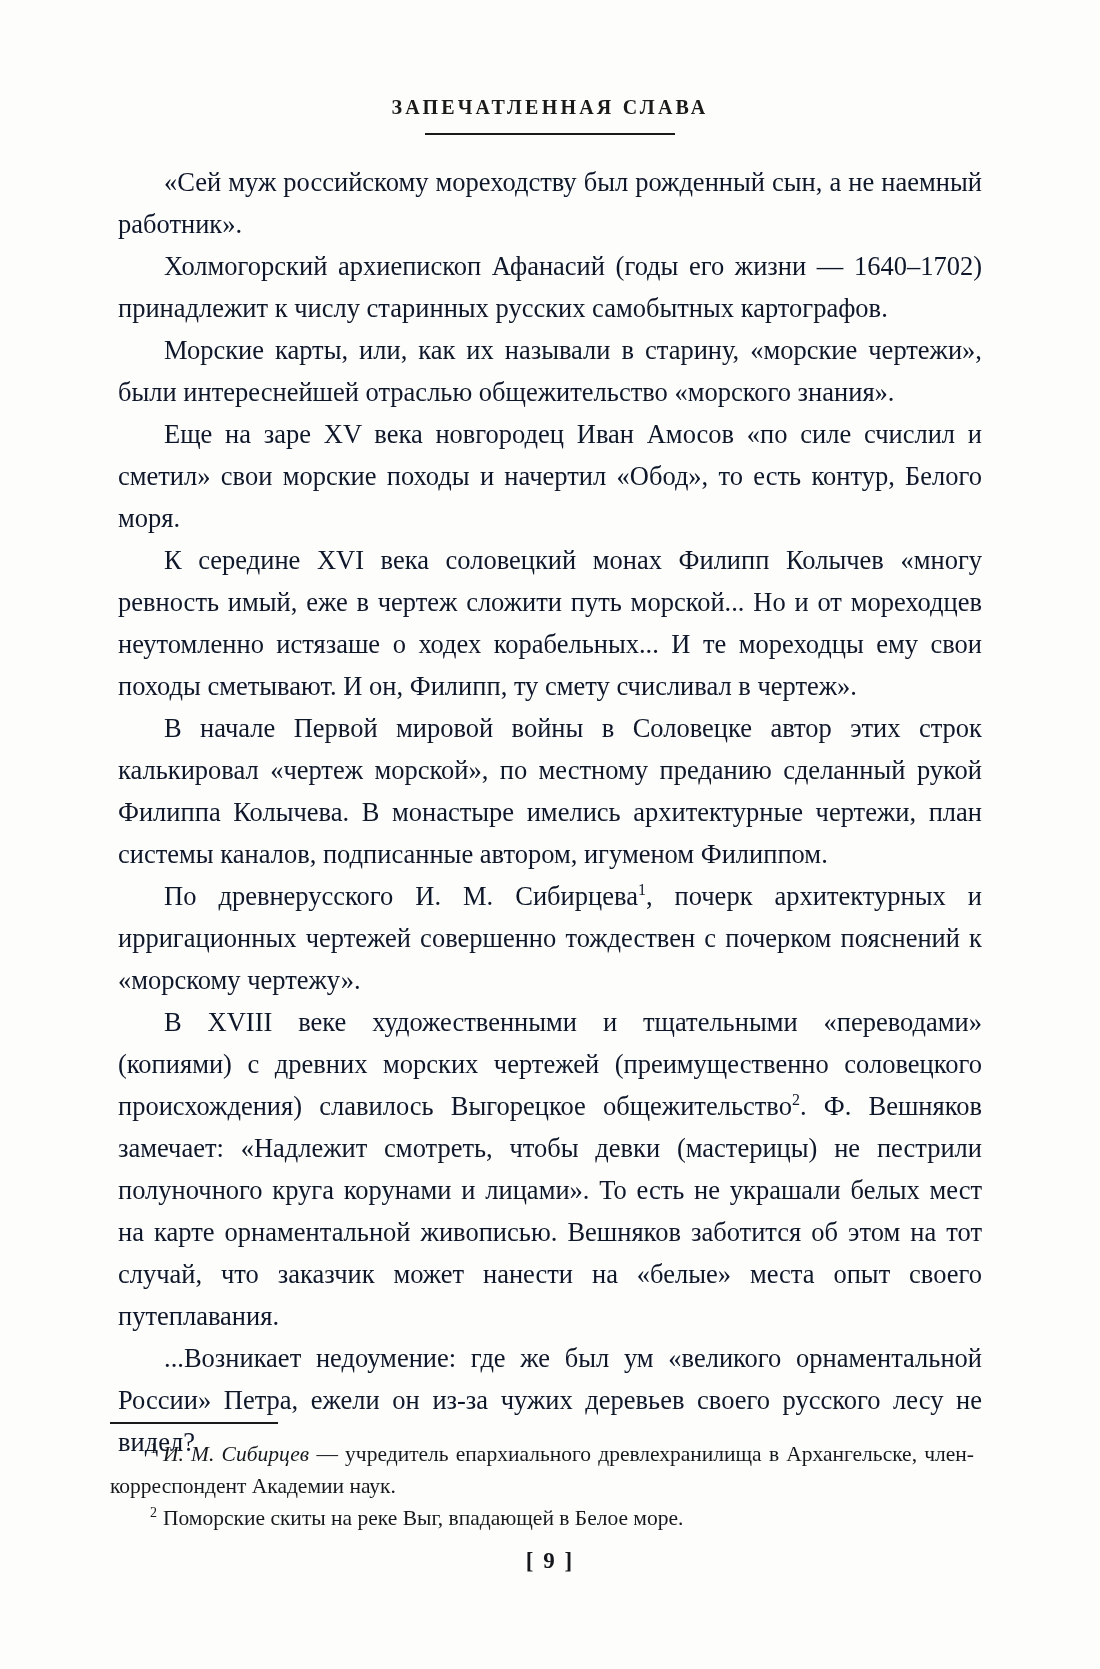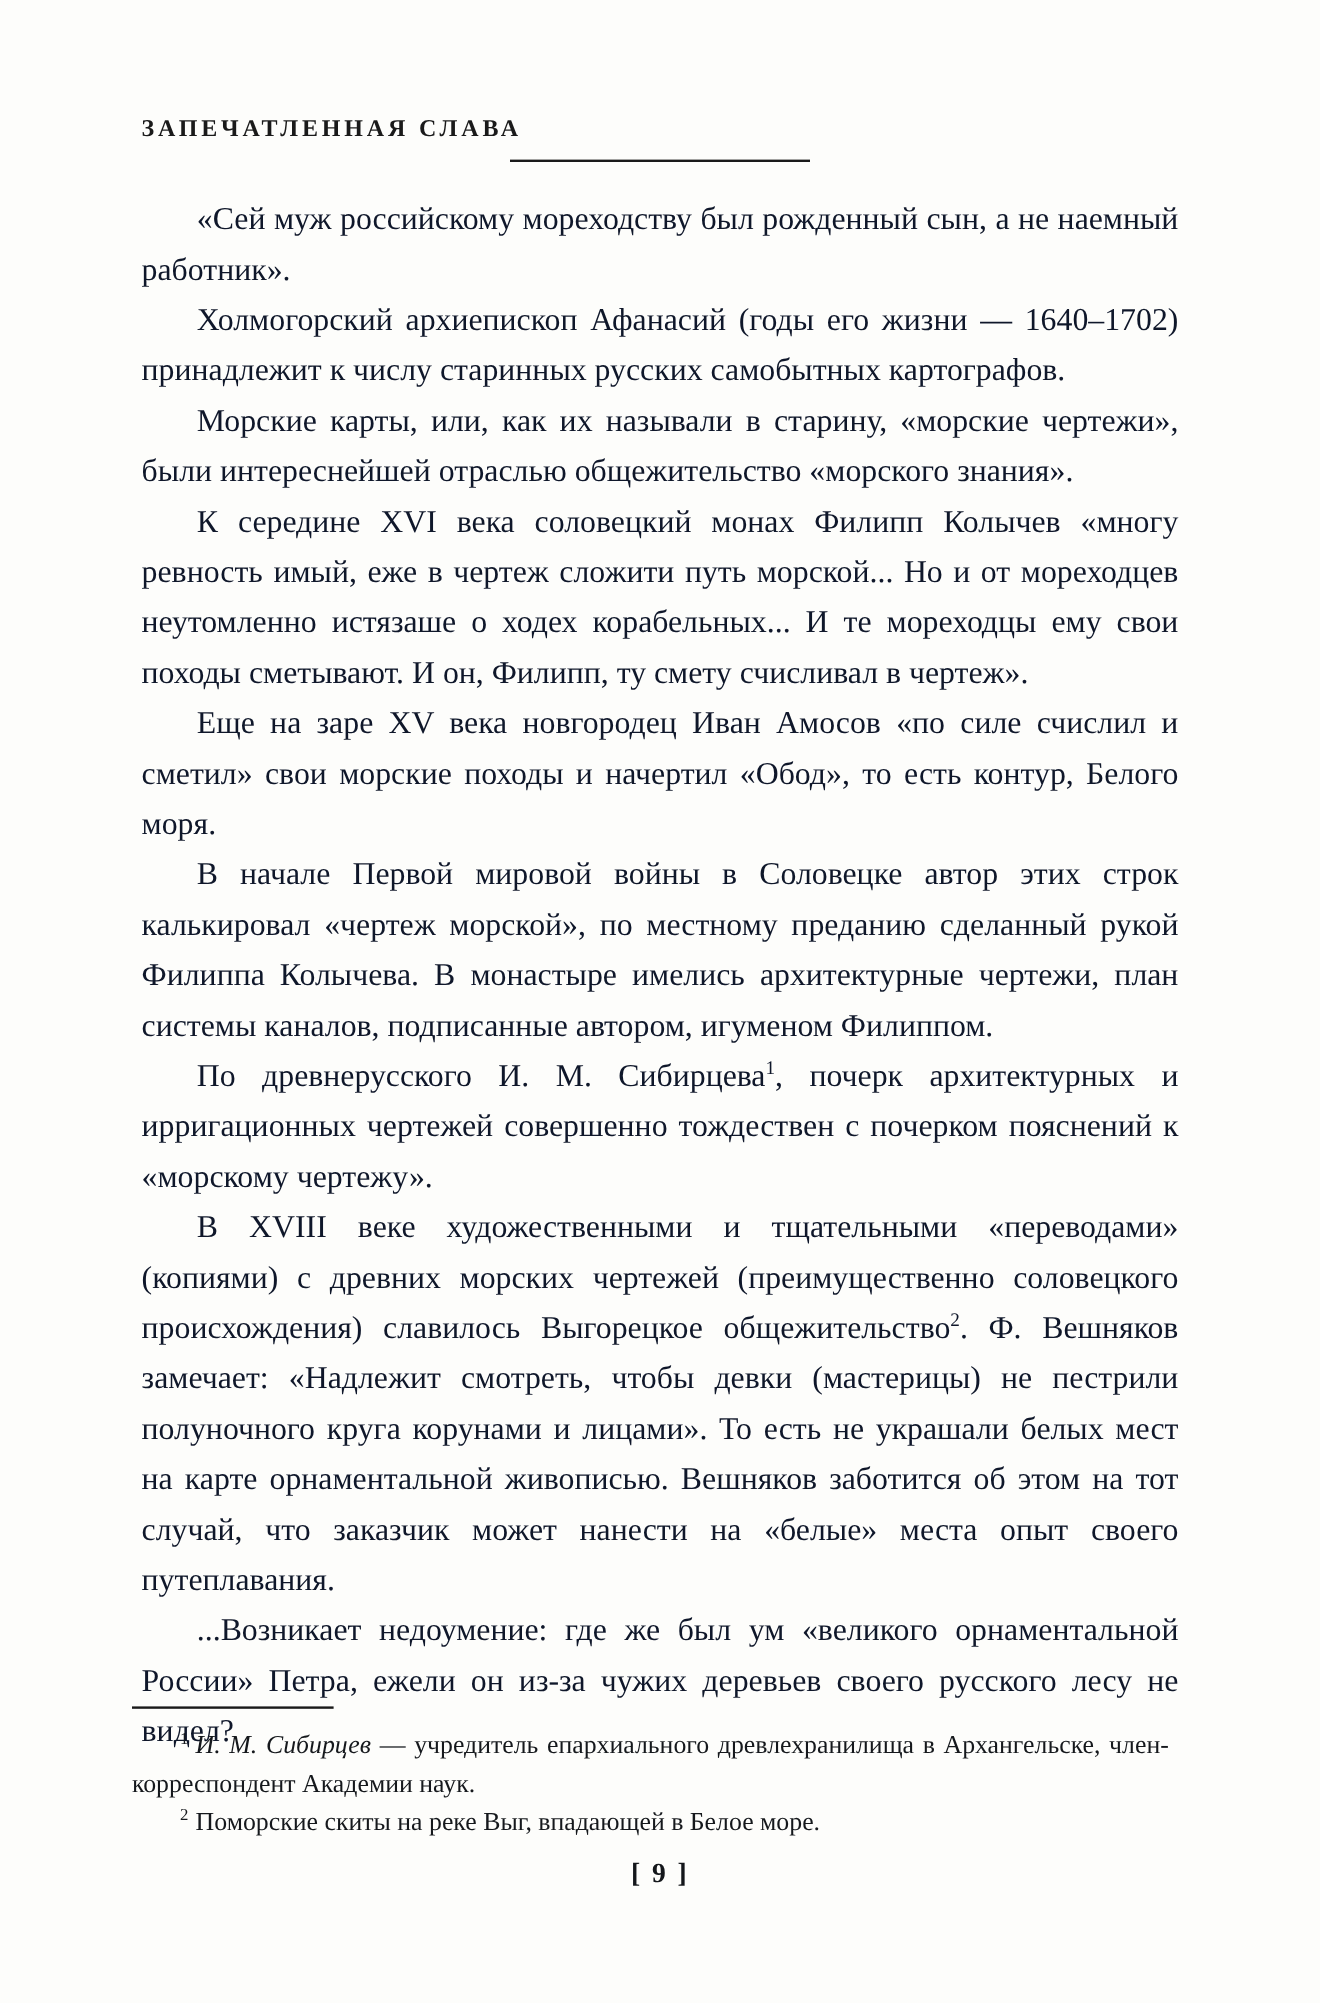--- a/index.html
+++ b/index.html
@@ -22,20 +22,21 @@
     height: 1669px;
     background: #fdfdfb;
   }
   .content {
     position: absolute;
     left: 118px;
     top: 96px;
     width: 864px;
   }
   .running-head {
+    text-align: center;
     font-family: "Liberation Serif", serif;
     font-size: 20px;
     letter-spacing: 3.2px;
     font-weight: 700;
     color: #1a1a1a;
     text-transform: uppercase;
     padding-bottom: 14px;
   }
   .head-rule {
     width: 250px;
@@ -108,22 +109,22 @@
   <div class="content">
 
     <div class="running-head">ЗАПЕЧАТЛЕННАЯ СЛАВА</div>
     <div class="head-rule"></div>
 
     <div class="body-text">
 
       <p>«Сей муж российскому мореходству был рожденный сын, а не наемный работник».</p>
       <p>Холмогорский архиепископ Афанасий (годы его жизни — 1640–1702) принадлежит к числу старинных русских самобытных картографов.</p>
       <p>Морские карты, или, как их называли в старину, «морские чертежи», были интереснейшей отраслью общежительство «морского знания».</p>
+      <p>Еще на заре XV века новгородец Иван Амосов «по силе счислил и сметил» свои морские походы и начертил «Обод», то есть контур, Белого моря.</p>
       <p>К середине XVI века соловецкий монах Филипп Колычев «многу ревность имый, еже в чертеж сложити путь морской... Но и от мореходцев неутомленно истязаше о ходех корабельных... И те мореходцы ему свои походы сметывают. И он, Филипп, ту смету счисливал в чертеж».</p>
-      <p>Еще на заре XV века новгородец Иван Амосов «по силе счислил и сметил» свои морские походы и начертил «Обод», то есть контур, Белого моря.</p>
       <p>В начале Первой мировой войны в Соловецке автор этих строк калькировал «чертеж морской», по местному преданию сделанный рукой Филиппа Колычева. В монастыре имелись архитектурные чертежи, план системы каналов, подписанные автором, игуменом Филиппом.</p>
 
       <p><span>По древнерусского И. М. Сибирцева</span><span class="sup">1</span><span>, почерк архитектурных и ирригационных чертежей совершенно тождествен с почерком пояснений к «морскому чертежу».</span></p>
 
       <p><span>В XVIII веке художественными и тщательными «переводами» (копиями) с древних морских чертежей (преимущественно соловецкого происхождения) славилось Выгорецкое общежительство</span><span class="sup">2</span><span>. Ф. Вешняков замечает: «Надлежит смотреть, чтобы девки (мастерицы) не пестрили полуночного круга корунами и лицами». То есть не украшали белых мест на карте орнаментальной живописью. Вешняков заботится об этом на тот случай, что заказчик может нанести на «белые» места опыт своего путеплавания.</span></p>
 
       <p>...Возникает недоумение: где же был ум «великого орнаментальной России» Петра, ежели он из-за чужих деревьев своего русского лесу не видел?</p>
 
     </div>
   </div>

